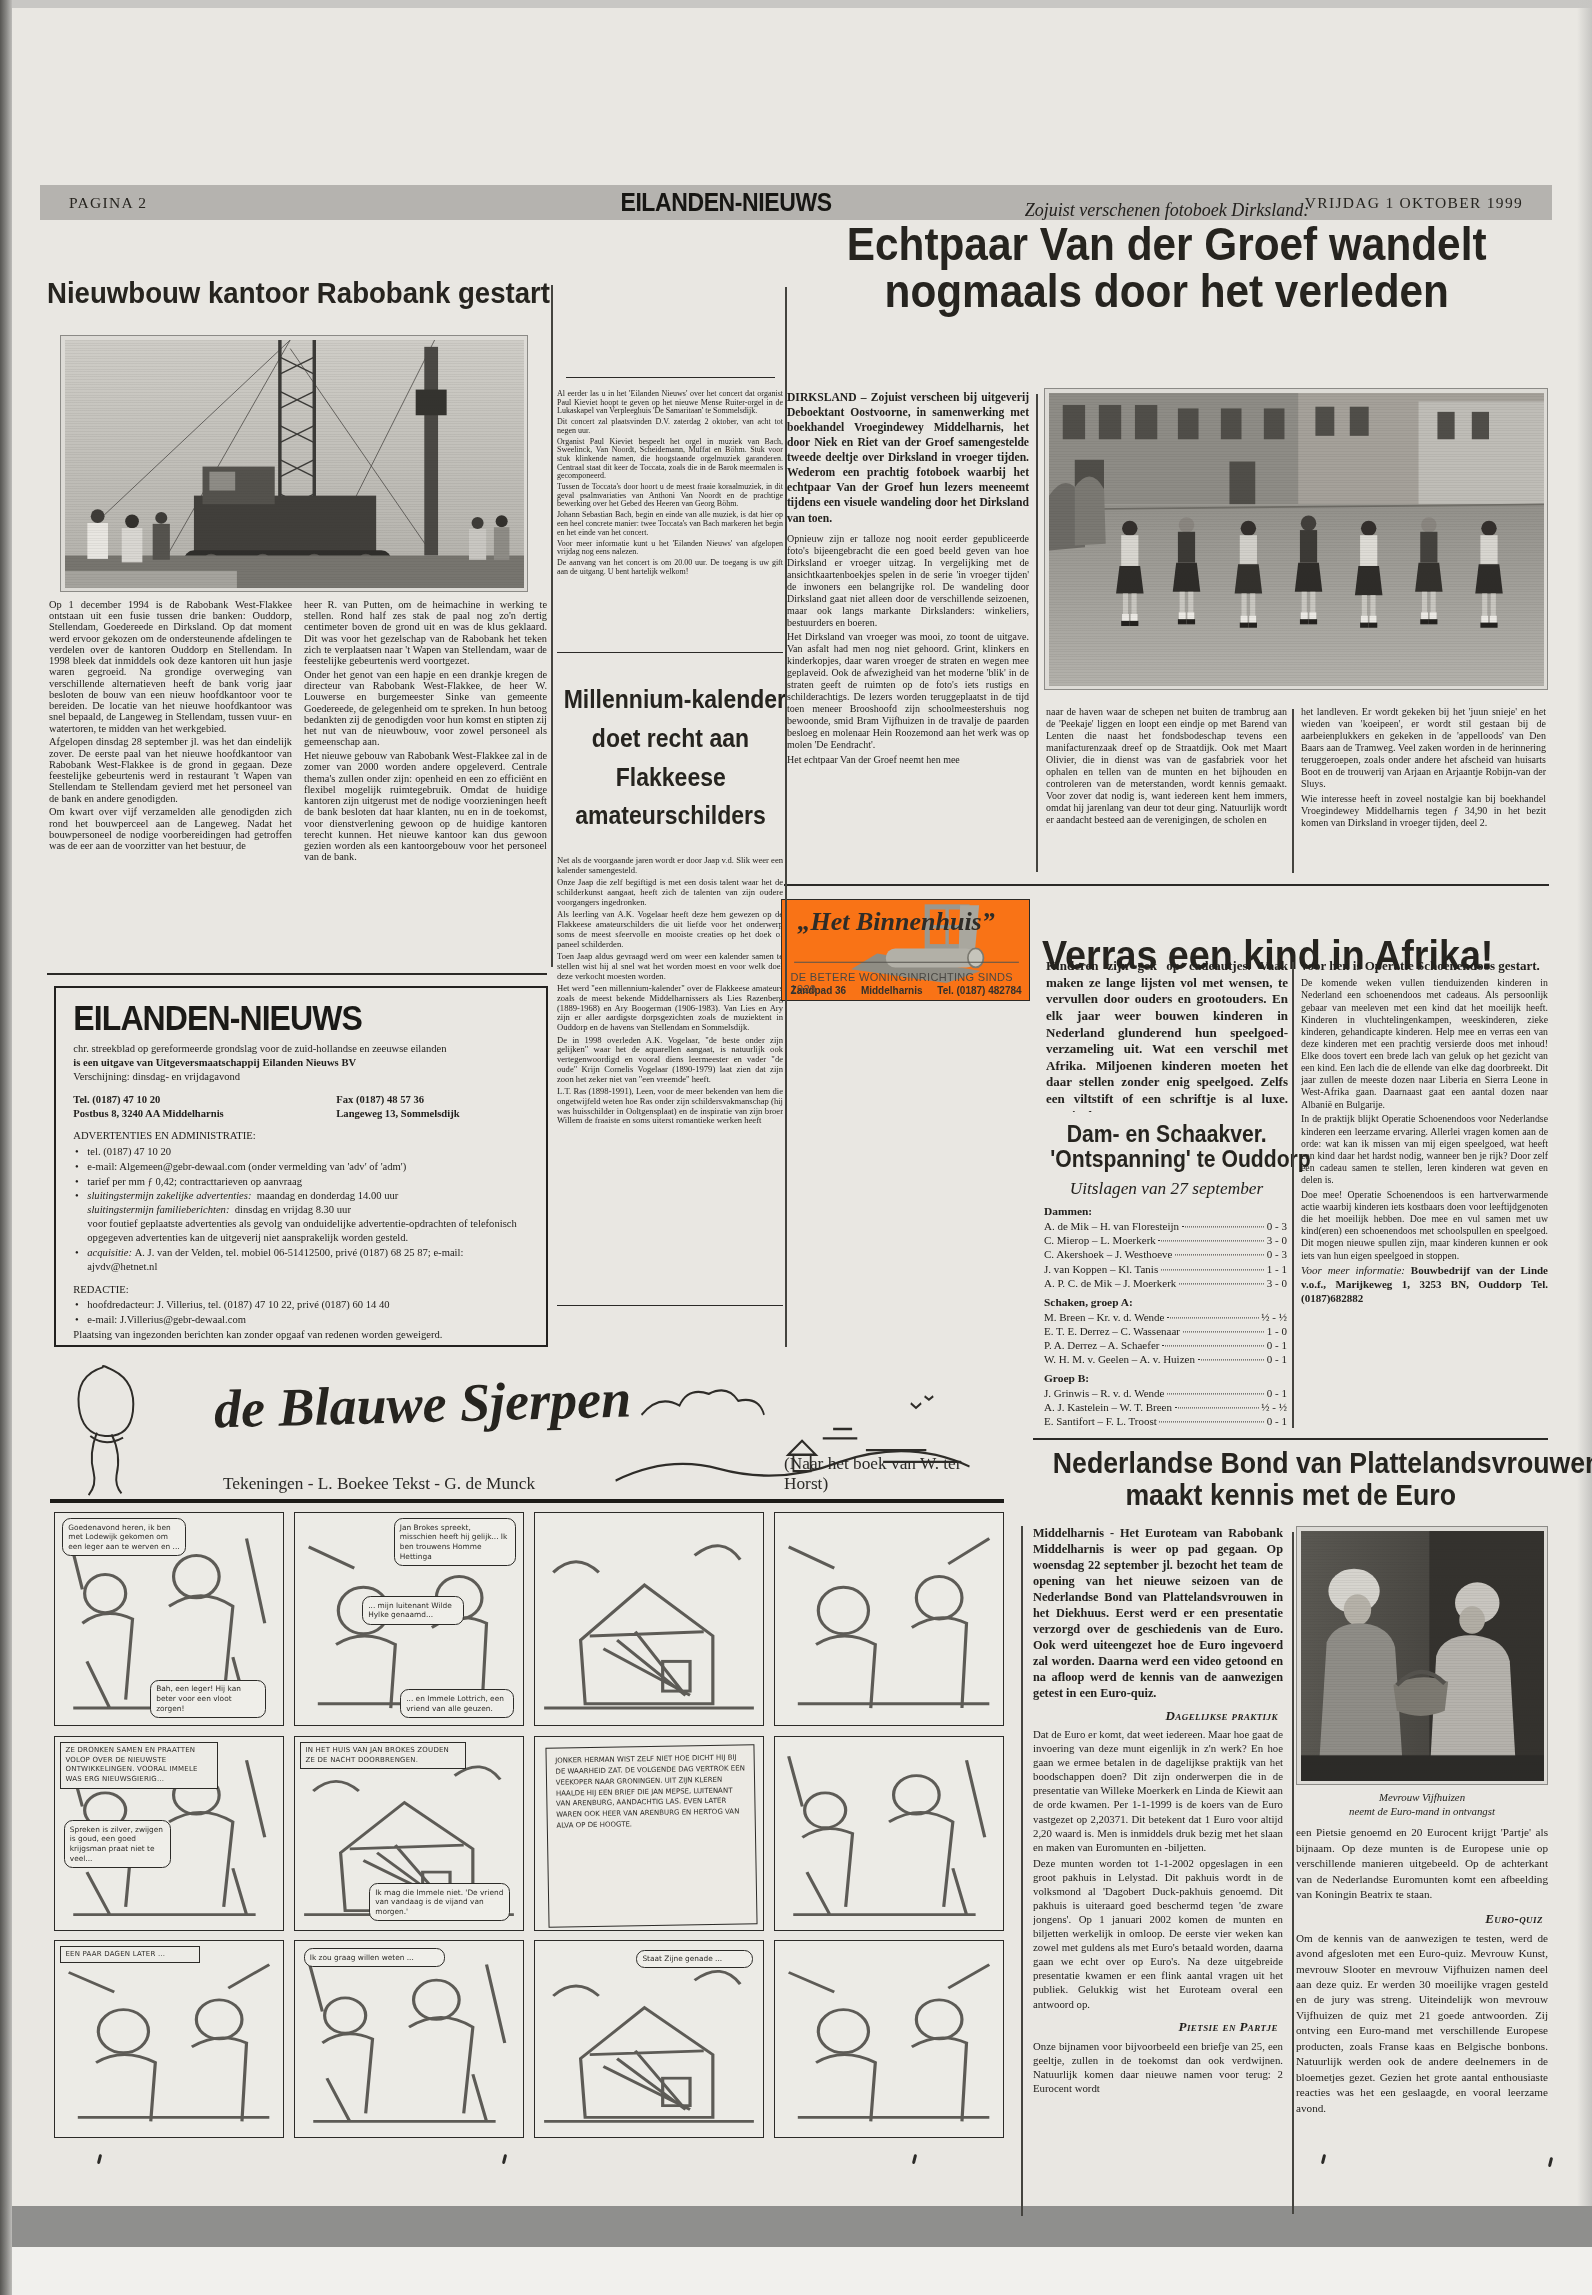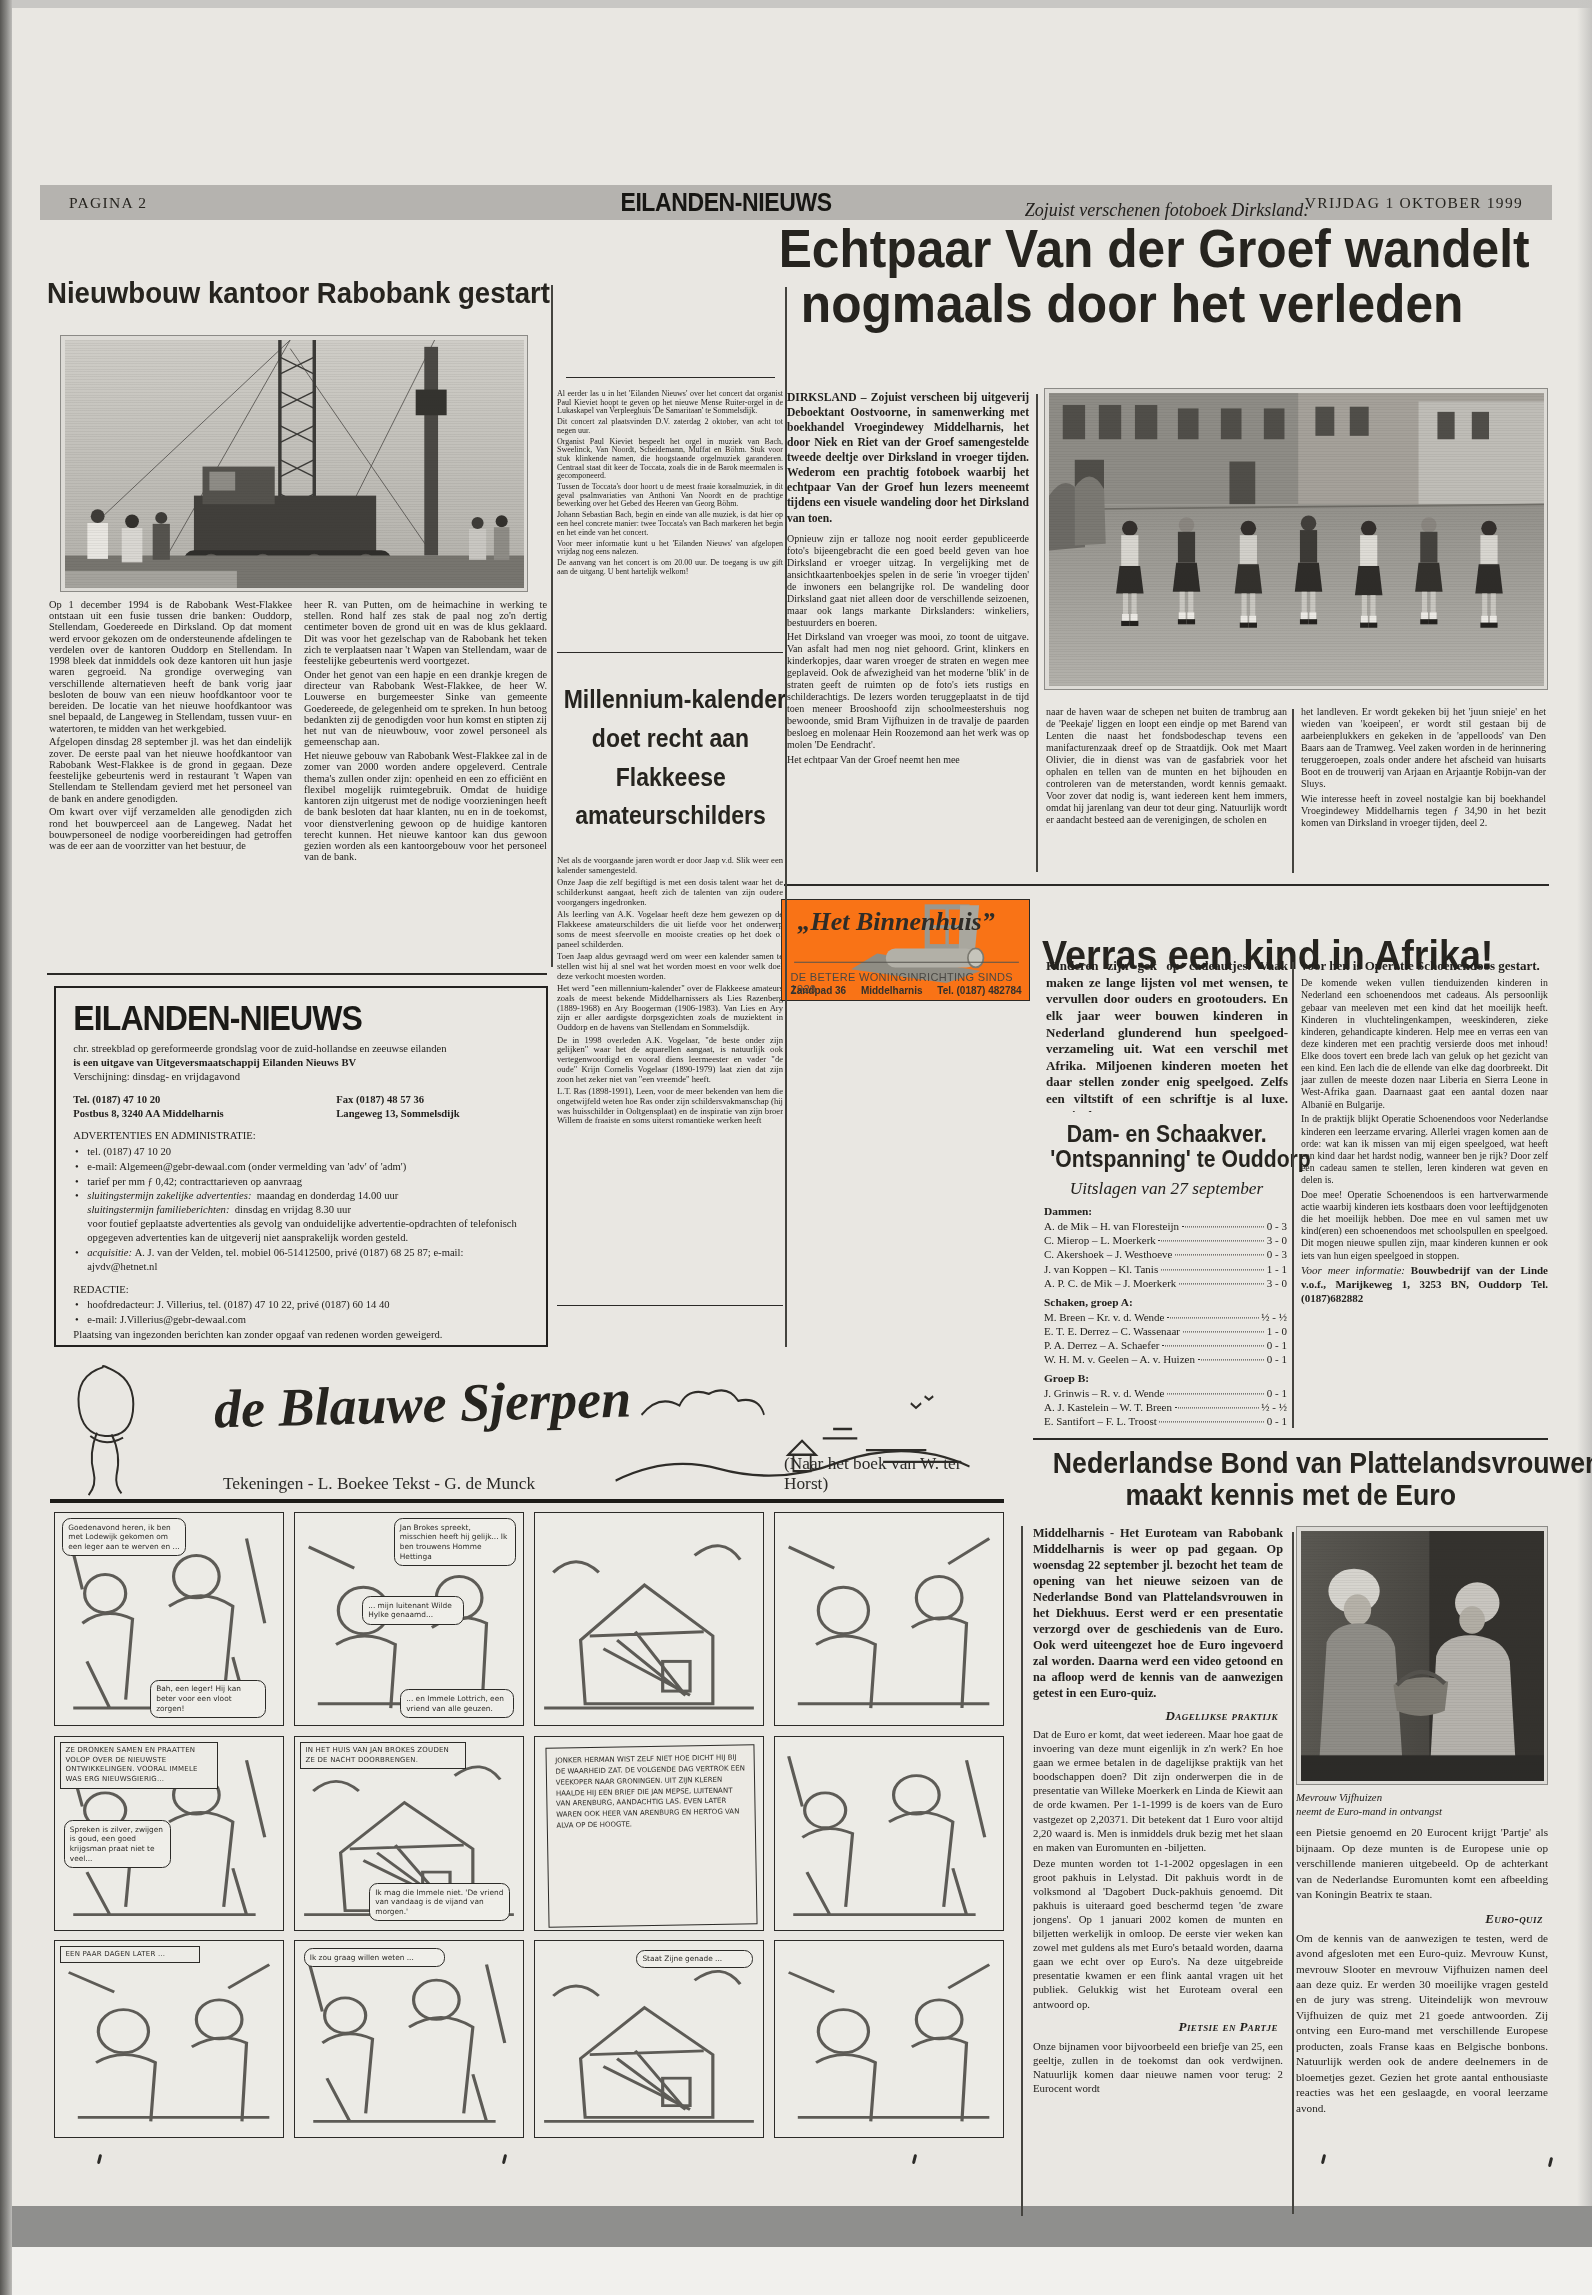--- a/index.html
+++ b/index.html
@@ -74,21 +74,21 @@
        letter-spacing:0.2px;color:#2e2c28;}
   .bub{position:absolute;border:1.2px solid #2c2b28;border-radius:8.6px;background:#efeee9;padding:3.5px 5.2px;
        font-family:"DejaVu Sans",sans-serif;font-size:7.4px;line-height:1.32;color:#2e2c28;}
   .scrollp{position:absolute;border:1.2px solid #2c2b28;background:#eceae4;padding:7px 8.6px;
        font-family:"DejaVu Sans",sans-serif;font-size:7px;line-height:1.55;text-transform:uppercase;
        color:#2e2c28;transform:rotate(-1deg);}
   .tick{position:absolute;width:2.6px;height:10.4px;background:#2c2b28;transform:rotate(14deg);border-radius:1.7px;}
   .notep{font-size:11px;line-height:1.25;margin-top:7px;}
   .notep .i{font-style:italic;}
   .notep .b{font-weight:bold;}
-  .capt{font-style:italic;font-size:10.8px;line-height:1.3;}
+  .capt{font-style:italic;font-size:10.8px;line-height:1.3;text-align:center;}
 </style>
 </head>
 <body>
 
 <div id="canvas">
 
   <svg width="0" height="0" style="position:absolute" aria-hidden="true">
     <defs>
       <g id="sk1" stroke="#3a3833" stroke-width="1.4" fill="none" opacity=".8">
         <circle cx="22" cy="38" r="9"></circle>
@@ -250,21 +250,21 @@
     <p>Onze Jaap die zelf begiftigd is met een dosis talent waar het de schilderkunst aangaat, heeft zich de talenten van zijn oudere voorgangers ingedronken.</p>
     <p>Als leerling van A.K. Vogelaar heeft deze hem gewezen op de Flakkeese amateurschilders die uit liefde voor het onderwerp soms de meest sfeervolle en mooiste creaties op het doek of paneel schilderden.</p>
     <p>Toen Jaap aldus gevraagd werd om weer een kalender samen te stellen wist hij al snel wat het worden moest en voor welk doel deze verkocht moesten worden.</p>
     <p>Het werd "een millennium-kalender" over de Flakkeese amateurs zoals de meest bekende Middelharnissers als Lies Razenberg (1889-1968) en Ary Boogerman (1906-1983). Van Lies en Ary zijn er aller aardigste dorpsgezichten zoals de muziektent in Ouddorp en de havens van Stellendam en Sommelsdijk.</p>
     <p>De in 1998 overleden A.K. Vogelaar, "de beste onder zijn gelijken" waar het de aquarellen aangaat, is natuurlijk ook vertegenwoordigd en vooral diens leermeester en vader "de oude" Krijn Cornelis Vogelaar (1890-1979) laat zien dat zijn zoon het zeker niet van "een vreemde" heeft.</p>
     <p>L.T. Ras (1898-1991), Leen, voor de meer bekenden van hem die ongetwijfeld weten hoe Ras onder zijn schildersvakmanschap (hij was huisschilder in Ooltgensplaat) en de inspiratie van zijn broer Willem de fraaiste en soms uiterst romantieke werken heeft</p>
   </div>
   <div class="abs rule-h" style="left:557px;top:1305px;width:226px;height:1.3px;"></div>
 
   <div class="abs ctr" style="left:785px;top:200px;width:764px;font-size:18px;font-style:italic;">Zojuist verschenen fotoboek Dirksland:</div>
-  <div class="abs hl ctr" style="left:746px;top:221px;width:772px;font-size:54px;line-height:1.02;">
+  <div class="abs hl ctr" style="left:781px;top:221px;width:772px;font-size:46px;line-height:1.02;">
     <span class="cond">Echtpaar Van der Groef wandelt</span><br>
     <span class="cond">nogmaals door het verleden</span>
   </div>
   <div class="abs jt" style="left:787px;top:390px;width:242px;height:480px;">
     <p class="tGi" style="margin-bottom:7px;">DIRKSLAND – Zojuist verscheen bij uitgeverij Deboektant Oostvoorne, in samenwerking met boekhandel Vroegindewey Middelharnis, het door Niek en Riet van der Groef samengestelde tweede deeltje over Dirksland in vroeger tijden. Wederom een prachtig fotoboek waarbij het echtpaar Van der Groef hun lezers meeneemt tijdens een visuele wandeling door het Dirksland van toen.</p>
     <div class="tG jt">
       <p>Opnieuw zijn er talloze nog nooit eerder gepubliceerde foto's bijeengebracht die een goed beeld geven van hoe Dirksland er vroeger uitzag. In vergelijking met de ansichtkaartenboekjes spelen in de serie 'in vroeger tijden' de inwoners een belangrijke rol. De wandeling door Dirksland gaat niet alleen door de verschillende seizoenen, maar ook langs markante Dirkslanders: winkeliers, bestuurders en boeren.</p>
       <p>Het Dirksland van vroeger was mooi, zo toont de uitgave. Van asfalt had men nog niet gehoord. Grint, klinkers en kinderkopjes, daar waren vroeger de straten en wegen mee geplaveid. Ook de afwezigheid van het moderne 'blik' in de straten geeft de ruimten op de foto's iets rustigs en schilderachtigs. De lezers worden teruggeplaatst in de tijd toen meneer Brooshoofd zijn schoolmeestershuis nog bewoonde, smid Bram Vijfhuizen in de travalje de paarden besloeg en molenaar Hein Roozemond aan het werk was op molen 'De Eendracht'.</p>
       <p>Het echtpaar Van der Groef neemt hen mee</p>
     </div>

